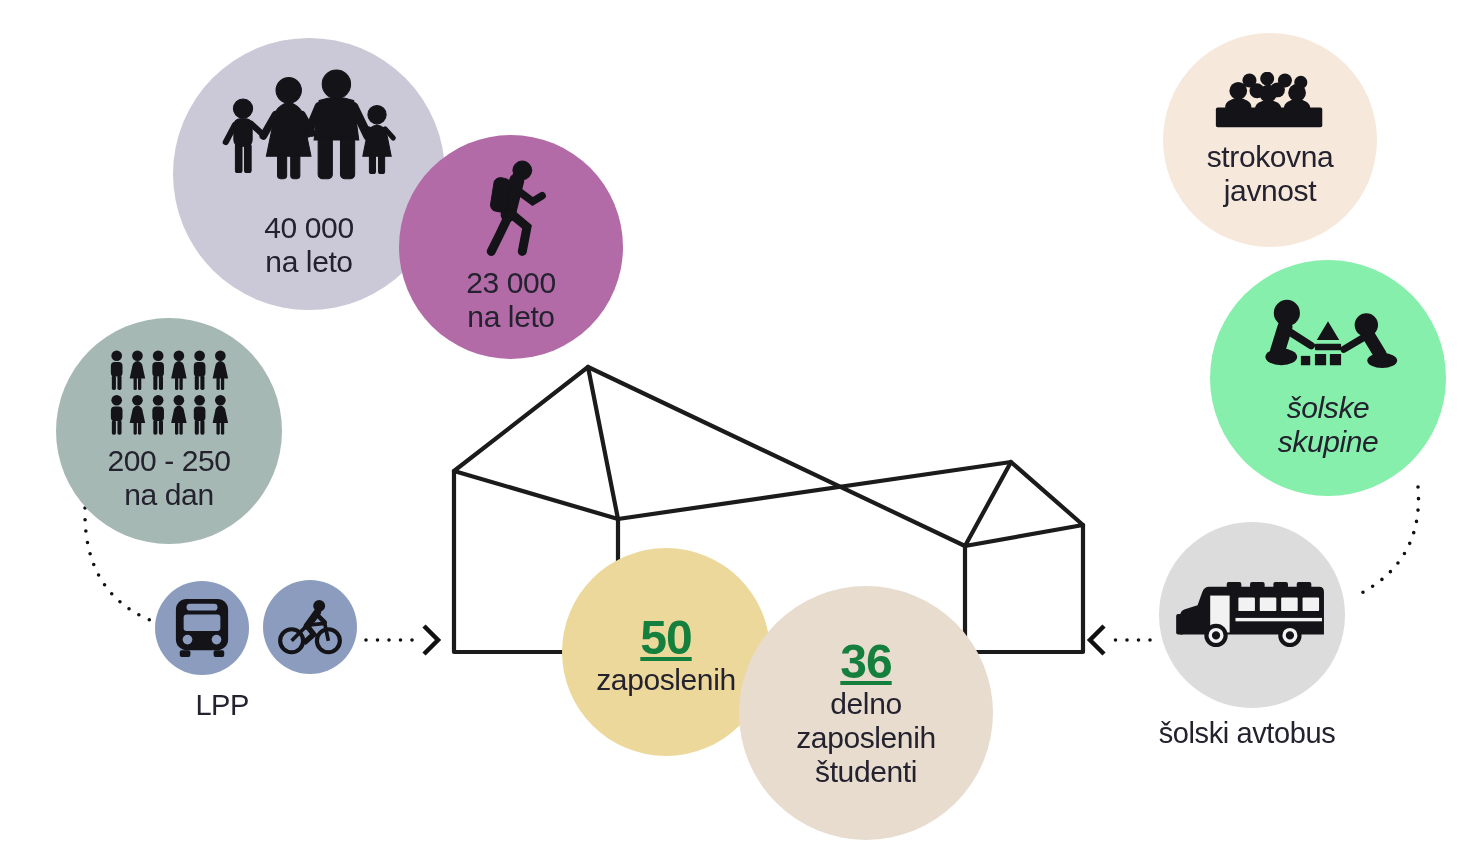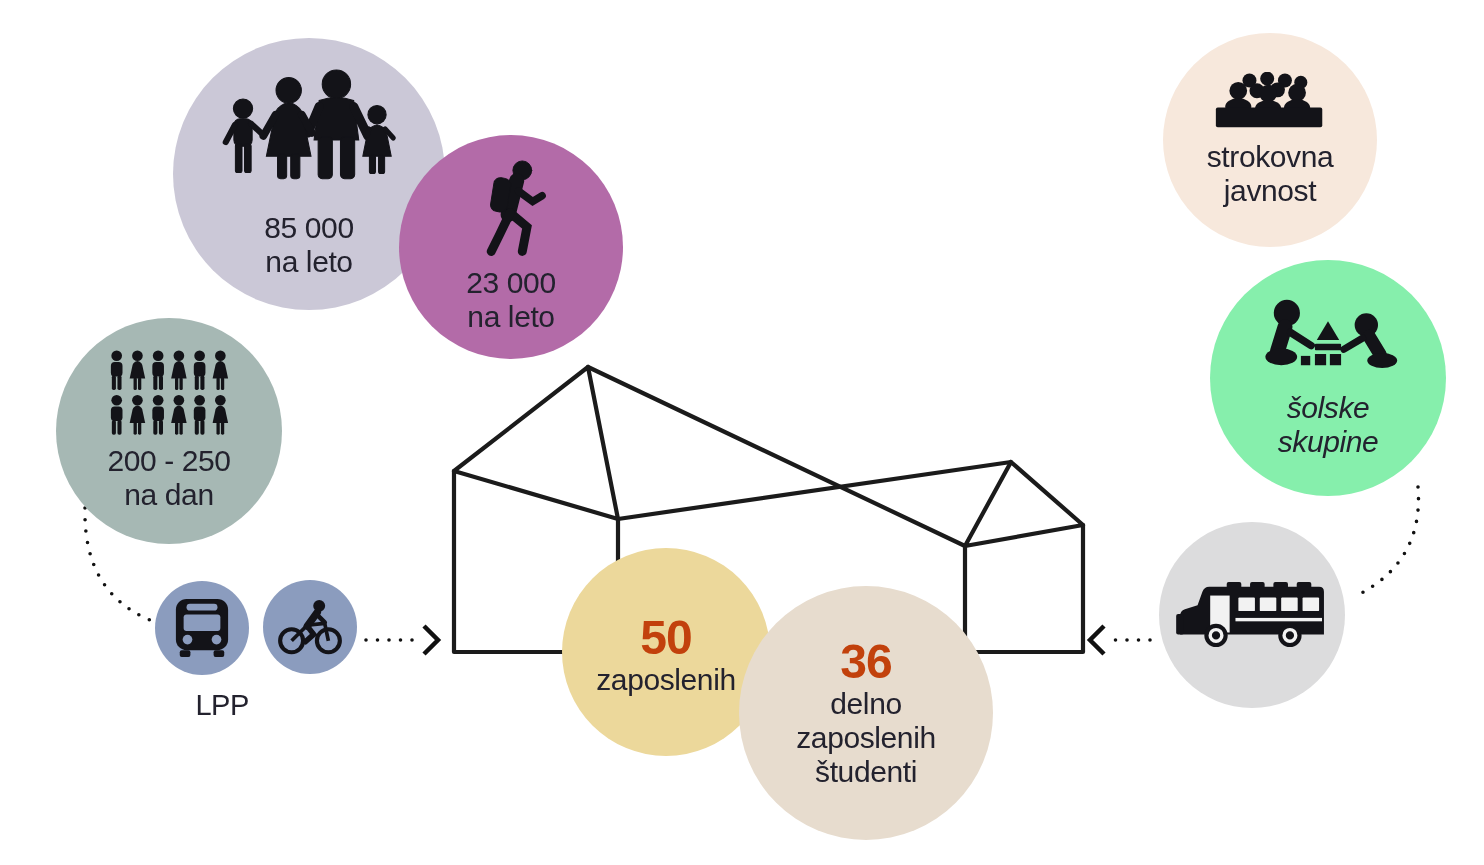--- a/index.html
+++ b/index.html
@@ -8,21 +8,21 @@
     font-family:"Liberation Sans", sans-serif;color:#23222e;
   }
   .layer{position:absolute;left:0;top:0;width:1484px;height:865px;}
   .bubble{
     position:absolute;border-radius:50%;
     display:flex;flex-direction:column;align-items:center;justify-content:center;
     text-align:center;z-index:2;
   }
   .z3{z-index:3}.z4{z-index:4}
   .txt{font-size:30px;line-height:34px;letter-spacing:-0.4px;color:#23222e;}
-  .num{font-size:48px;line-height:50px;font-weight:700;letter-spacing:-1px;color:#c2410c;}
+  .num{font-size:48px;line-height:50px;font-weight:700;letter-spacing:-1px;color:#15803d;text-decoration:underline;}
   .icon{display:block;}
   .gap{margin-bottom:8px;}
   .side-label{position:absolute;font-size:29px;line-height:36px;letter-spacing:-0.4px;color:#23222e;z-index:2;}
   svg{display:block}
 </style>
 </head>
 <body>
 
 <div class="stage">
 
@@ -74,21 +74,21 @@
         <path d="M33 54 L45 65" stroke-width="6" fill="none"></path>
 
         <circle cx="157" cy="45" r="9"></circle>
         <path d="M157 55 Q150 57 148 61 L143 86 L171 86 L166 61 Q164 57 157 55 Z"></path>
         <rect x="149.5" y="85" width="6" height="18" rx="2"></rect>
         <rect x="158.5" y="85" width="6" height="18" rx="2"></rect>
         <path d="M149 59 L147.5 65" stroke-width="5" fill="none"></path>
         <path d="M165 59 L173 68" stroke-width="5" fill="none"></path>
       </g>
     </svg>
-    <div class="txt">85 000</div>
+    <div class="txt">40 000</div>
     <div class="txt">na leto</div>
   </div>
 
   <div class="bubble z3" style="left: 399px; top: 135px; width: 224px; height: 224px; background-color: rgb(179, 107, 168);">
     <svg class="icon gap" width="86" height="98" viewBox="0 0 90 104" fill="#131318">
       <g stroke="#131318" stroke-linecap="round">
         <circle cx="57" cy="11" r="10"></circle>
         <path d="M51 22 L42 58" stroke-width="16" fill="none"></path>
         <rect x="25" y="19" width="18" height="36" rx="7" transform="rotate(9 34 37)"></rect>
         <path d="M53 33 L68 44 L78 38" stroke-width="8" fill="none"></path>
@@ -229,14 +229,15 @@
   </div>
 
   <div class="bubble z3" style="left: 739px; top: 586px; width: 254px; height: 254px; background-color: rgb(231, 220, 206);">
     <div class="num">36</div>
     <div class="txt">delno</div>
     <div class="txt">zaposlenih</div>
     <div class="txt">študenti</div>
   </div>
 
   <div class="side-label" style="left:155px;top:687px;width:94px;text-align:right;">LPP</div>
+  <div class="side-label" style="left:1136px;top:715px;width:222px;text-align:center;">šolski avtobus</div>
 
 </div>
 
 </body></html>

